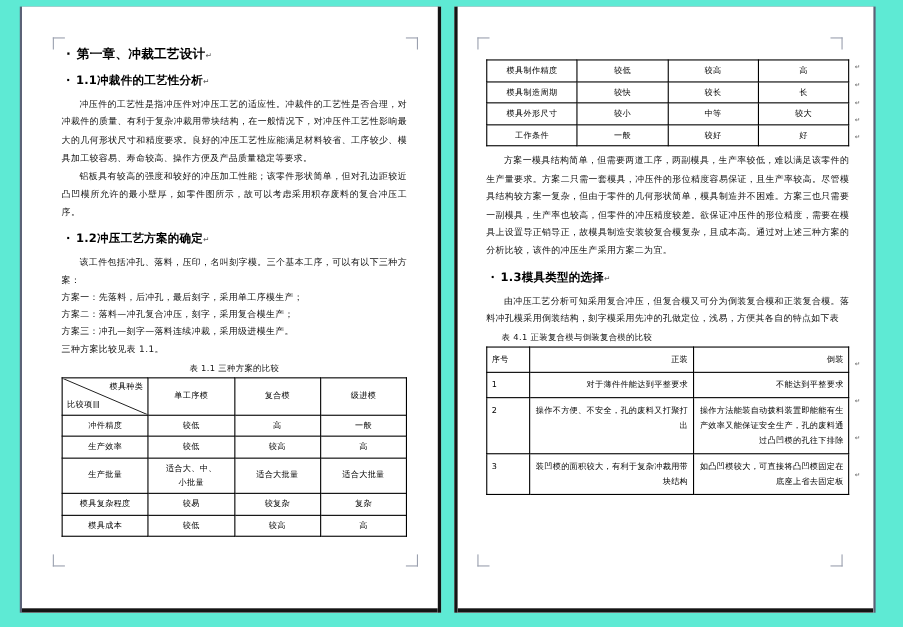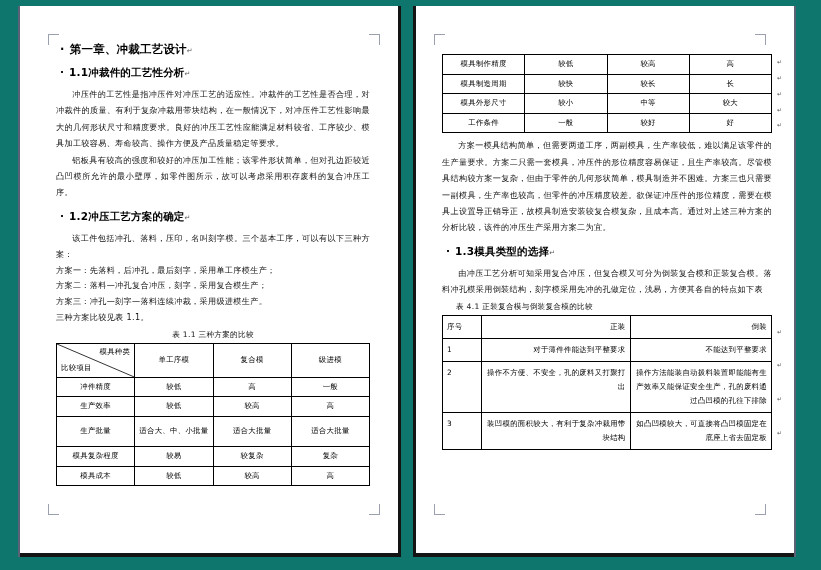--- a/index.html
+++ b/index.html
@@ -2,21 +2,21 @@
 <html><head>
 <meta charset="utf-8">
 <style>
   * { box-sizing: border-box; margin: 0; padding: 0; }
   html, body {
     width: 821px; height: 570px;
     overflow: hidden;
     background: #8b92a8;
     font-family: "DejaVu Sans", "Liberation Sans", sans-serif;
   }
-  #app { position: relative; width: 821px; height: 570px; background: #0f766e; }
+  #app { position: relative; width: 821px; height: 570px; background: #5eead4; }
 
   
   .page {
     position: absolute;
     top: 6px;
     width: 381px;
     height: 551px;
     background: #ffffff;
     overflow: hidden;
   }
@@ -80,21 +80,21 @@
     border-collapse: collapse;
     width: 100%;
     table-layout: fixed;
   }
   table.doc td {
     border: 1px solid #000;
     font-size: 7.4px;
     line-height: 12.6px;
     letter-spacing: .3px;
     text-align: center;
-    padding: 3px 0;
+    padding: 3px 12px;
     color: #000;
     vertical-align: middle;
   }
   table.doc.t1 td { height: 19px; }
   table.doc.t1 td.tall { height: 30px; }
 
   
   td.diag {
     position: relative;
     height: 34px !important;

